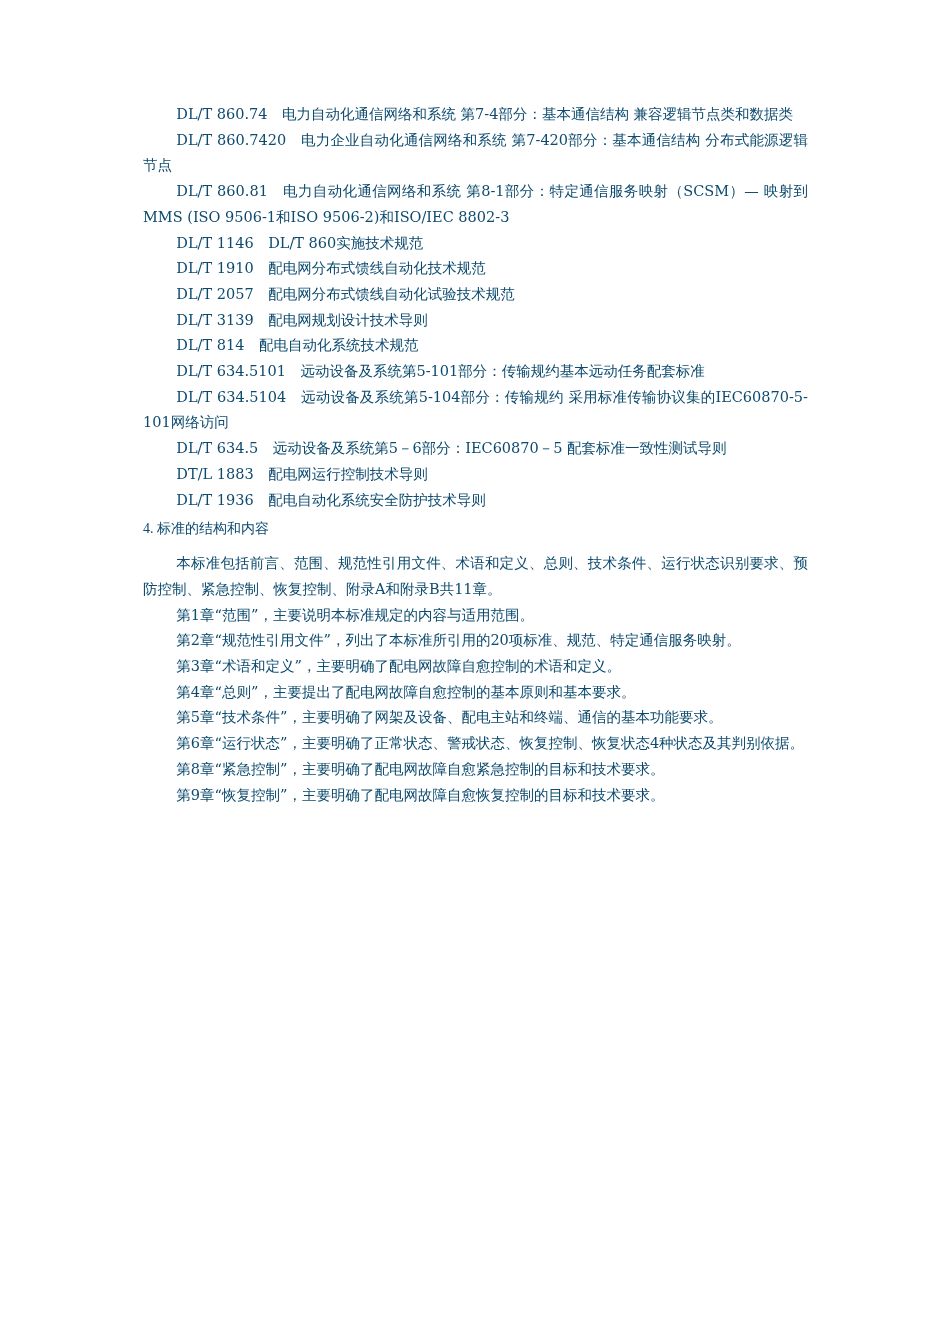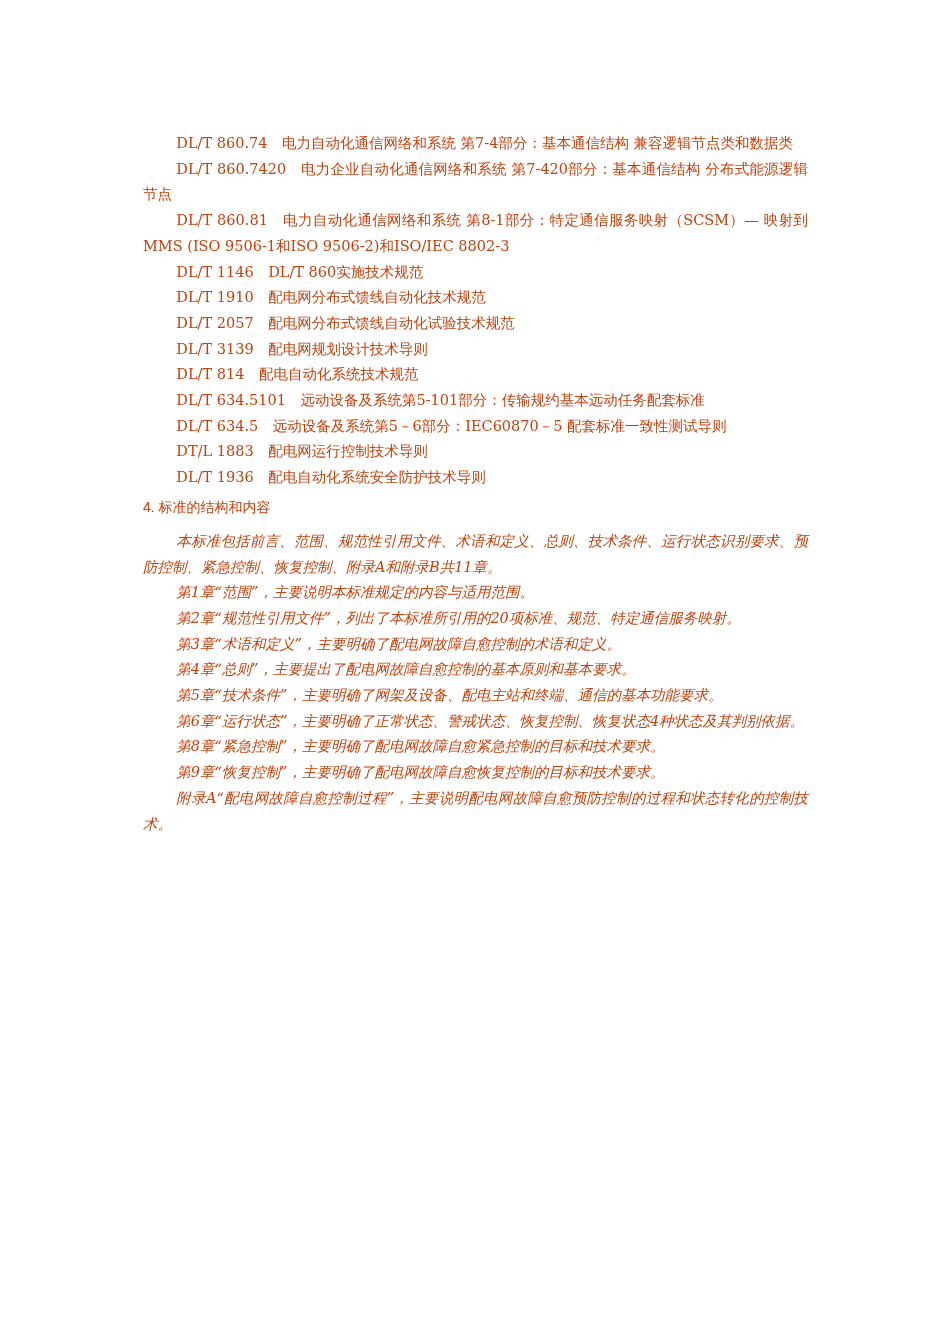--- a/index.html
+++ b/index.html
@@ -1,54 +1,54 @@
 <!DOCTYPE html>
 <html><head>
 <meta charset="utf-8">
 <style>
   html, body { margin: 0; padding: 0; background: #ffffff; }
   body { width: 950px; height: 1344px; position: relative; overflow: hidden; }
   .page {
-    position: absolute; left: 143px; top: 131px; width: 665px;
+    position: absolute; left: 143px; top: 102px; width: 665px;
     font-family: "DejaVu Serif", "Liberation Serif", serif;
-    font-size: 14.5px; color: #c2410c; line-height: 25.7px;
+    font-size: 14.5px; color: #0c4a6e; line-height: 25.7px;
   }
   .refs .ref { text-indent: 2.3em; text-align: justify; }
   .heading {
-    font-family: Liberation Sans, sans-serif;
+    font-family: Liberation Serif, serif;
     font-size: 14px; margin-top: 3px; margin-bottom: 9px; line-height: 26px;
   }
-  .para { text-indent: 2.3em; text-align: justify; font-style: italic; }
+  .para { text-indent: 2.3em; text-align: justify; }
 </style>
 </head>
 <body>
 
 <div class="page">
   <div class="refs">
     <div class="ref">DL/T 860.74　电力自动化通信网络和系统 第7-4部分：基本通信结构 兼容逻辑节点类和数据类</div>
     <div class="ref">DL/T 860.7420　电力企业自动化通信网络和系统 第7-420部分：基本通信结构 分布式能源逻辑节点</div>
     <div class="ref">DL/T 860.81　电力自动化通信网络和系统 第8-1部分：特定通信服务映射（SCSM）— 映射到MMS (ISO 9506-1和ISO 9506-2)和ISO/IEC 8802-3</div>
     <div class="ref">DL/T 1146　DL/T 860实施技术规范</div>
     <div class="ref">DL/T 1910　配电网分布式馈线自动化技术规范</div>
     <div class="ref">DL/T 2057　配电网分布式馈线自动化试验技术规范</div>
     <div class="ref">DL/T 3139　配电网规划设计技术导则</div>
     <div class="ref">DL/T 814　配电自动化系统技术规范</div>
     <div class="ref">DL/T 634.5101　远动设备及系统第5-101部分：传输规约基本远动任务配套标准</div>
+    <div class="ref">DL/T 634.5104　远动设备及系统第5-104部分：传输规约 采用标准传输协议集的IEC60870-5-101网络访问</div>
     <div class="ref">DL/T 634.5　远动设备及系统第5－6部分：IEC60870－5 配套标准一致性测试导则</div>
     <div class="ref">DT/L 1883　配电网运行控制技术导则</div>
     <div class="ref">DL/T 1936　配电自动化系统安全防护技术导则</div>
   </div>
 
   <div class="heading">4. 标准的结构和内容</div>
 
   <div class="body">
     <div class="para">本标准包括前言、范围、规范性引用文件、术语和定义、总则、技术条件、运行状态识别要求、预防控制、紧急控制、恢复控制、附录A和附录B共11章。</div>
     <div class="para">第1章“范围”，主要说明本标准规定的内容与适用范围。</div>
     <div class="para">第2章“规范性引用文件”，列出了本标准所引用的20项标准、规范、特定通信服务映射。</div>
     <div class="para">第3章“术语和定义”，主要明确了配电网故障自愈控制的术语和定义。</div>
     <div class="para">第4章“总则”，主要提出了配电网故障自愈控制的基本原则和基本要求。</div>
     <div class="para">第5章“技术条件”，主要明确了网架及设备、配电主站和终端、通信的基本功能要求。</div>
     <div class="para">第6章“运行状态”，主要明确了正常状态、警戒状态、恢复控制、恢复状态4种状态及其判别依据。</div>
     <div class="para">第8章“紧急控制”，主要明确了配电网故障自愈紧急控制的目标和技术要求。</div>
     <div class="para">第9章“恢复控制”，主要明确了配电网故障自愈恢复控制的目标和技术要求。</div>
-    <div class="para">附录A“配电网故障自愈控制过程”，主要说明配电网故障自愈预防控制的过程和状态转化的控制技术。</div>
   </div>
 </div>
 
 </body></html>

